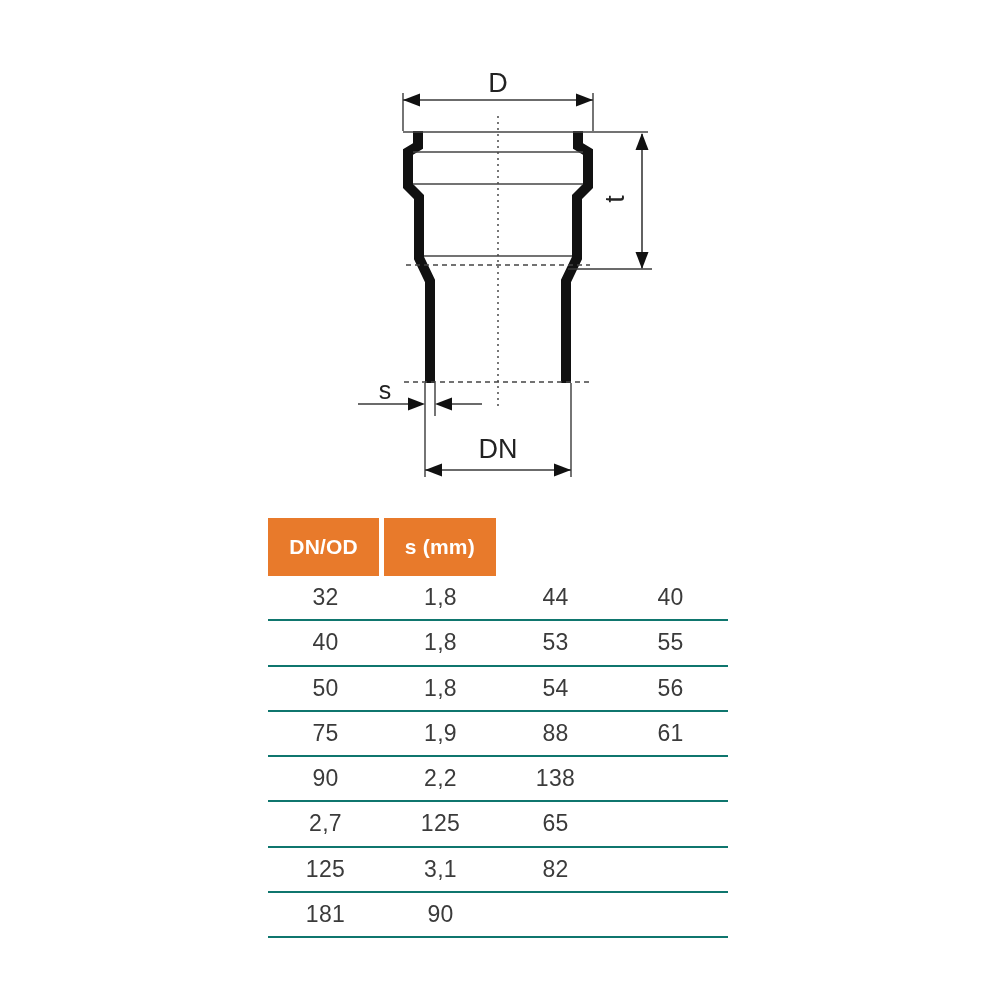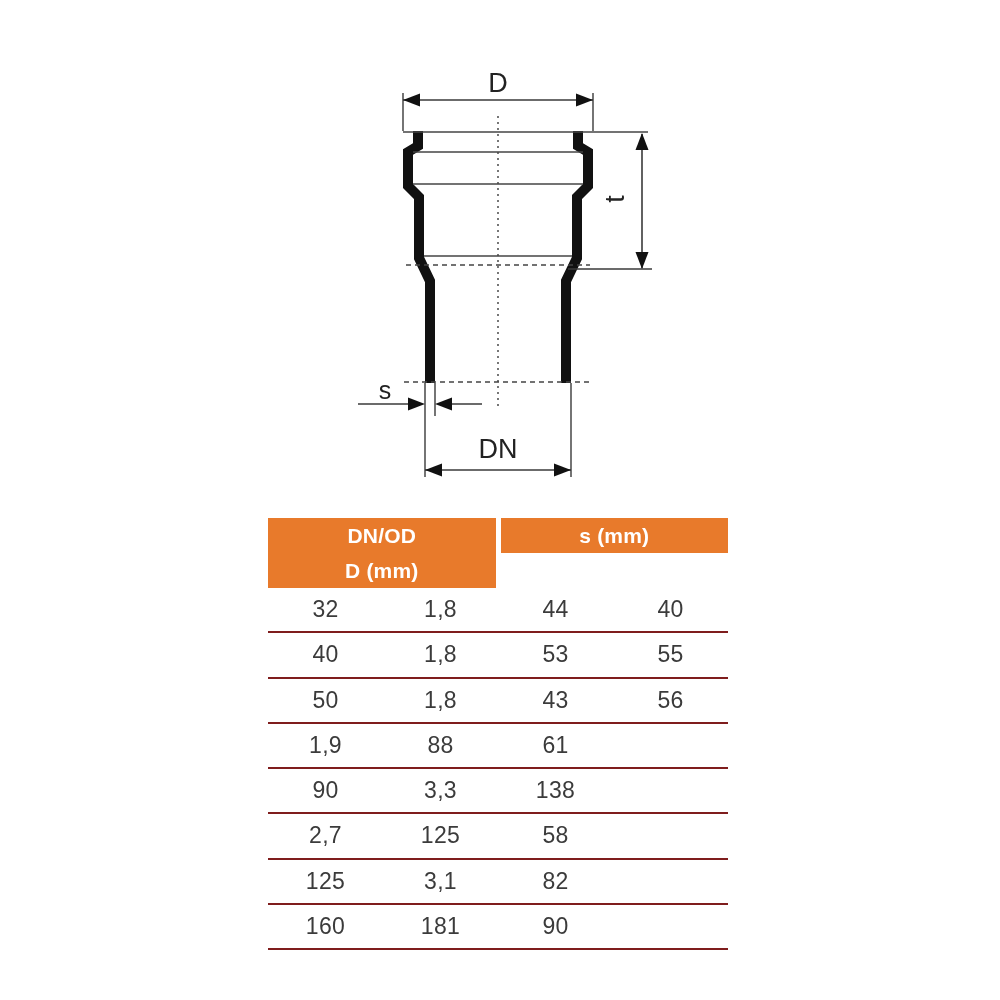--- a/index.html
+++ b/index.html
@@ -7,34 +7,34 @@
     position:relative;width:1000px;height:1000px;background:#ffffff;
     font-family:"Liberation Sans", sans-serif;overflow:hidden;
   }
   .diagram{position:absolute;left:0;top:0;width:1000px;height:510px;}
   .dim-label{font-family:"Liberation Sans",sans-serif;fill:#222222;}
 
   .spec-table{
     position:absolute;left:268px;top:518px;width:460px;
   }
   .thead{
-    display:grid;grid-template-columns:repeat(2,1fr);gap:0 5px;
-    height:70px;
+    display:grid;grid-template-columns:repeat(4,1fr);gap:0 5px;
+    height:58px;
   }
   .th{
     background:var(--header-bg,#E87A2B);
     color:var(--header-fg,#ffffff);
     font-size:21px;font-weight:bold;
     display:flex;align-items:center;justify-content:center;
     letter-spacing:0.2px;
   }
   .tr{
     display:grid;grid-template-columns:repeat(4,1fr);
     height:45.25px;box-sizing:border-box;
-    border-bottom:2px solid #7f1d1d;
+    border-bottom:2px solid #0f766e;
   }
   .td{
     display:flex;align-items:center;justify-content:center;
     font-size:23px;color:#3b3b3b;letter-spacing:0.3px;
   }
 </style>
 </head>
 <body>
 
 <div class="canvas">
@@ -80,60 +80,59 @@
     <line x1="425" y1="470" x2="571" y2="470" stroke="#3a3a3a" stroke-width="1.6"></line>
     <polygon points="425,470 442,463.5 442,476.5" fill="#111"></polygon>
     <polygon points="571,470 554,463.5 554,476.5" fill="#111"></polygon>
     <text x="498" y="458" text-anchor="middle" font-size="27" class="dim-label">DN</text>
   </svg>
 
   <div class="spec-table">
     <div class="thead">
       <div class="th">DN/OD</div>
       <div class="th">s (mm)</div>
-      <div class="th">D (mm)</div>
     </div>
     <div class="tr">
       <div class="td">32</div>
       <div class="td">1,8</div>
       <div class="td">44</div>
       <div class="td">40</div>
     </div>
     <div class="tr">
       <div class="td">40</div>
       <div class="td">1,8</div>
       <div class="td">53</div>
       <div class="td">55</div>
     </div>
     <div class="tr">
       <div class="td">50</div>
       <div class="td">1,8</div>
-      <div class="td">43</div>
+      <div class="td">54</div>
       <div class="td">56</div>
     </div>
     <div class="tr">
+      <div class="td">75</div>
       <div class="td">1,9</div>
       <div class="td">88</div>
       <div class="td">61</div>
     </div>
     <div class="tr">
       <div class="td">90</div>
-      <div class="td">3,3</div>
+      <div class="td">2,2</div>
       <div class="td">138</div>
     </div>
     <div class="tr">
       <div class="td">2,7</div>
       <div class="td">125</div>
-      <div class="td">58</div>
+      <div class="td">65</div>
     </div>
     <div class="tr">
       <div class="td">125</div>
       <div class="td">3,1</div>
       <div class="td">82</div>
     </div>
     <div class="tr">
-      <div class="td">160</div>
       <div class="td">181</div>
       <div class="td">90</div>
     </div>
   </div>
 
 </div>
 
 </body></html>

